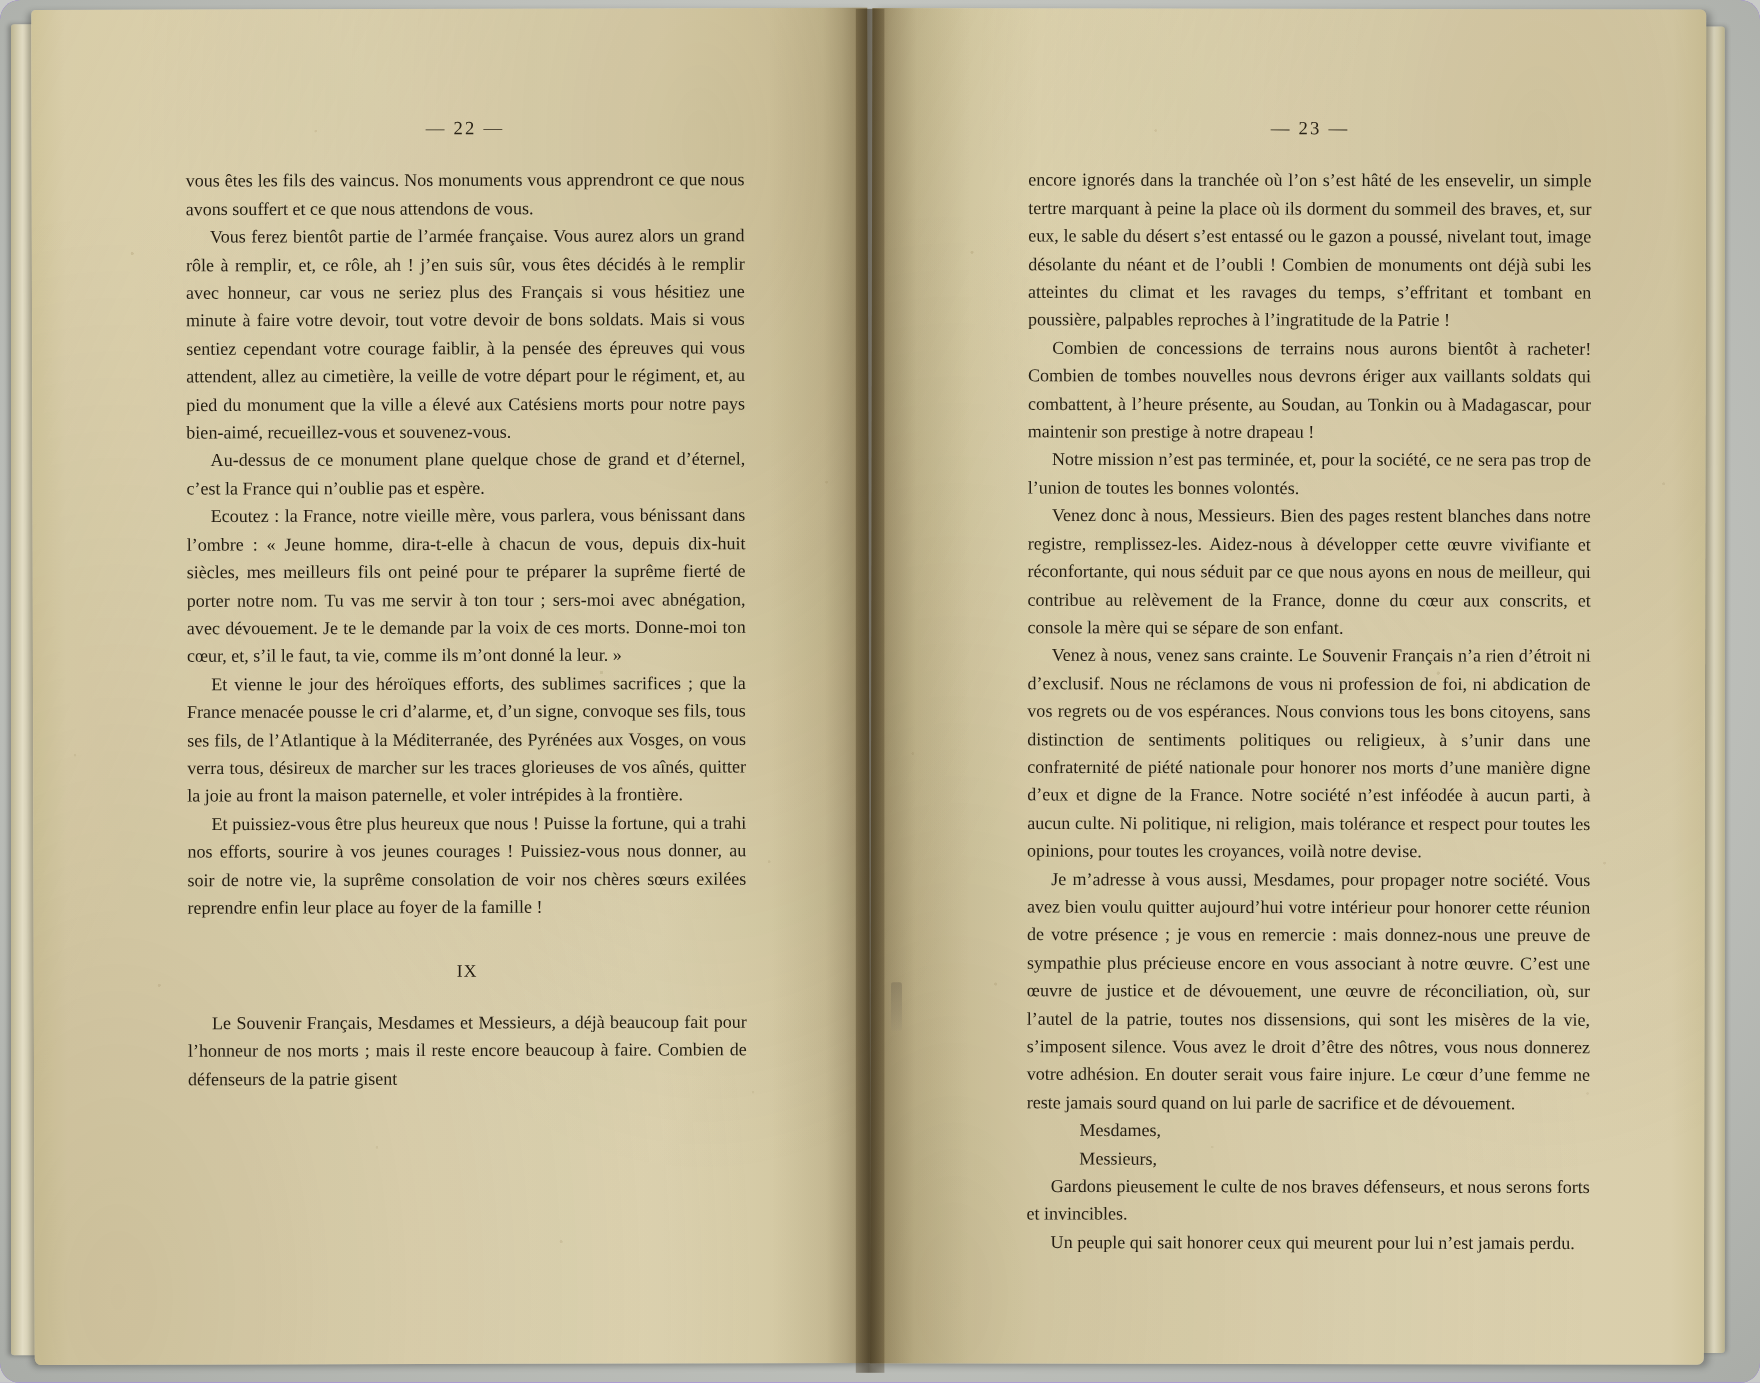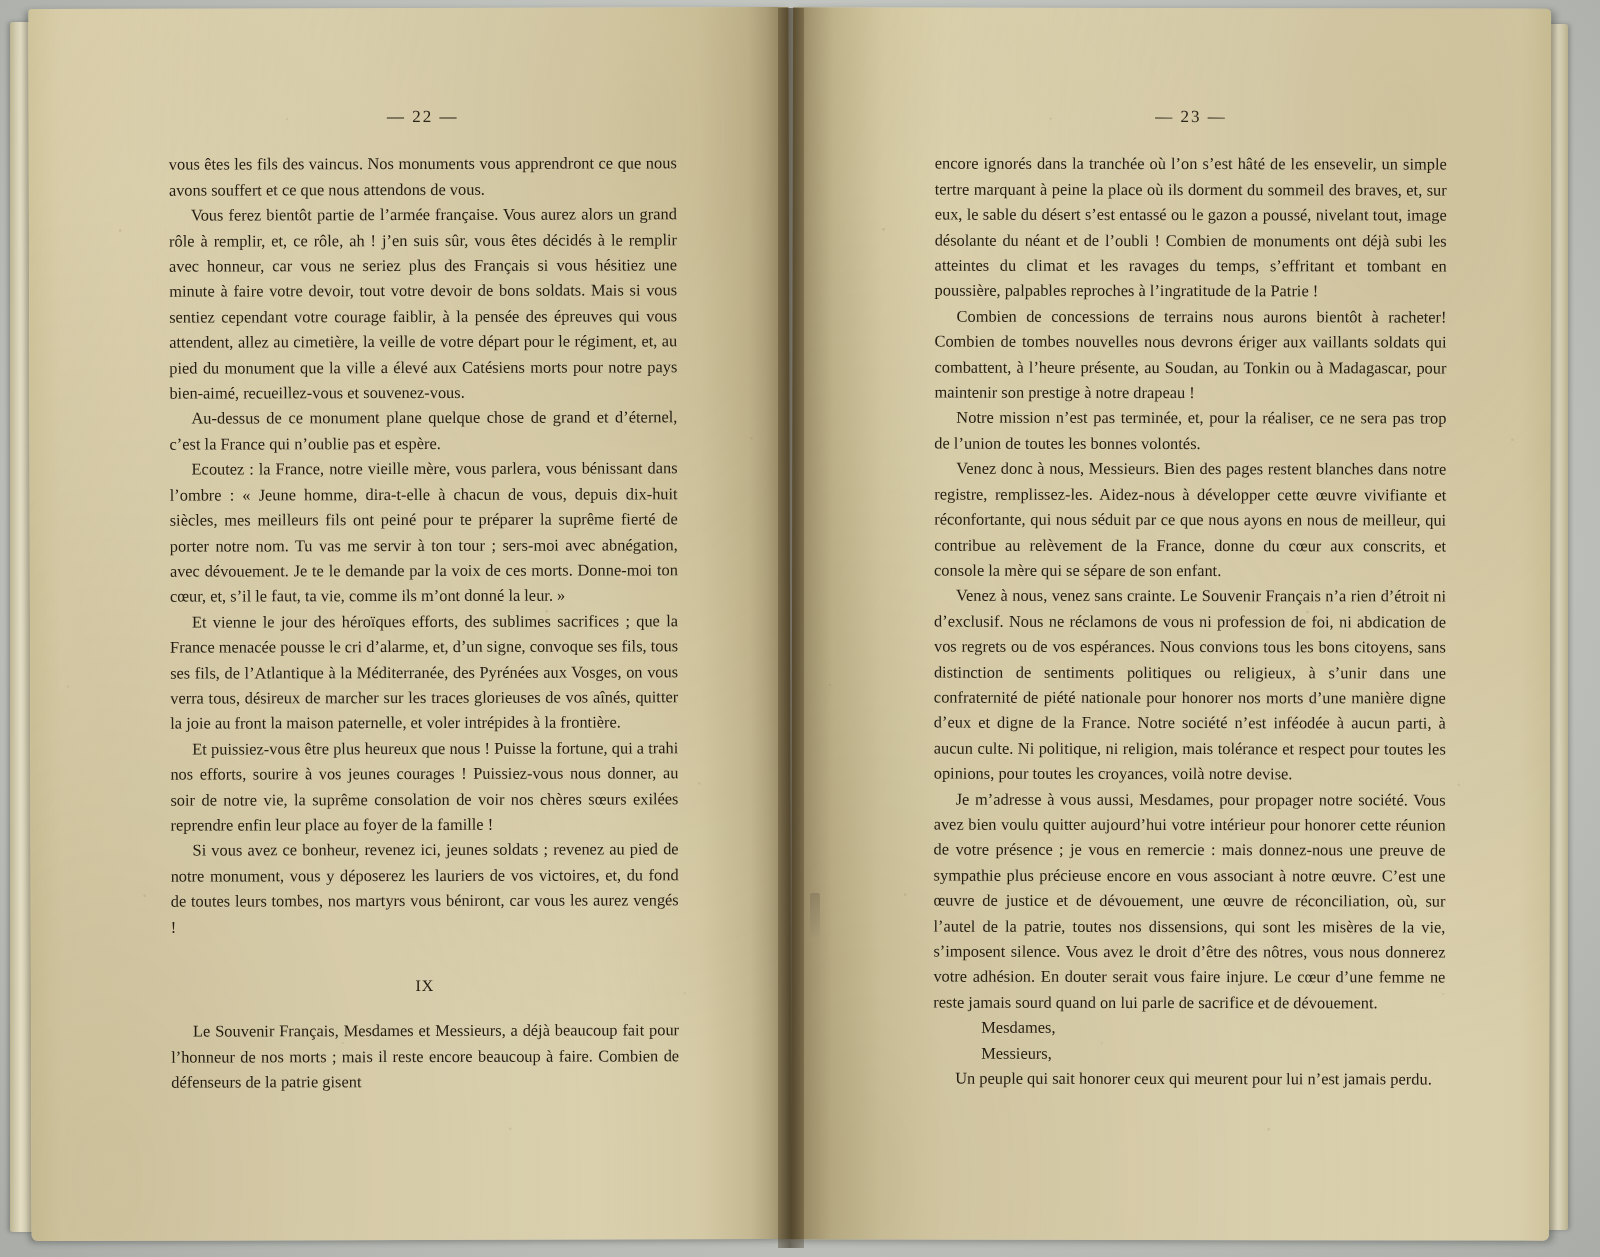--- a/index.html
+++ b/index.html
@@ -12,20 +12,21 @@
     height: 1257px;
     overflow: hidden;
     font-family: "Liberation Serif", serif;
   }
   .scan {
     position: relative;
     width: 1600px;
     height: 1257px;
     background: #8b5cf6;
     overflow: hidden;
+    border-radius: 18px;
   }
   
   .backdrop {
     position: absolute;
     inset: 0;
     background:
       radial-gradient(ellipse at 50% 45%, #d7d8d2 0%, #c3c5c0 55%, #a9aca7 100%);
   }
   
   .book {
@@ -191,51 +192,51 @@
     <div class="page page-left">
       <div class="col col-left">
         <div class="folio">— 22 —</div>
 
         <p class="noindent">vous êtes les fils des vaincus. Nos monuments vous apprendront ce que nous avons souffert et ce que nous attendons de vous.</p>
         <p>Vous ferez bientôt partie de l’armée française. Vous aurez alors un grand rôle à remplir, et, ce rôle, ah ! j’en suis sûr, vous êtes décidés à le remplir avec honneur, car vous ne seriez plus des Français si vous hésitiez une minute à faire votre devoir, tout votre devoir de bons soldats. Mais si vous sentiez cependant votre courage faiblir, à la pensée des épreuves qui vous attendent, allez au cimetière, la veille de votre départ pour le régiment, et, au pied du monument que la ville a élevé aux Catésiens morts pour notre pays bien-aimé, recueillez-vous et souvenez-vous.</p>
         <p>Au-dessus de ce monument plane quelque chose de grand et d’éternel, c’est la France qui n’oublie pas et espère.</p>
         <p>Ecoutez : la France, notre vieille mère, vous parlera, vous bénissant dans l’ombre : « Jeune homme, dira-t-elle à chacun de vous, depuis dix-huit siècles, mes meilleurs fils ont peiné pour te préparer la suprême fierté de porter notre nom. Tu vas me servir à ton tour ; sers-moi avec abnégation, avec dévouement. Je te le demande par la voix de ces morts. Donne-moi ton cœur, et, s’il le faut, ta vie, comme ils m’ont donné la leur. »</p>
         <p>Et vienne le jour des héroïques efforts, des sublimes sacrifices ; que la France menacée pousse le cri d’alarme, et, d’un signe, convoque ses fils, tous ses fils, de l’Atlantique à la Méditerranée, des Pyrénées aux Vosges, on vous verra tous, désireux de marcher sur les traces glorieuses de vos aînés, quitter la joie au front la maison paternelle, et voler intrépides à la frontière.</p>
         <p>Et puissiez-vous être plus heureux que nous ! Puisse la fortune, qui a trahi nos efforts, sourire à vos jeunes courages ! Puissiez-vous nous donner, au soir de notre vie, la suprême consolation de voir nos chères sœurs exilées reprendre enfin leur place au foyer de la famille !</p>
-        <p>Si vous avez ce bonheur, revenez ici, jeunes soldats ; revenez au pied de notre monument, vous y déposerez les lauriers de vos victoires, et, du fond de toutes leurs tombes, nos martyrs vous béniront, car vous les aurez vengés !</p>
 
         <p class="section-num">IX</p>
 
         <p>
           <span>Le </span><span class="it">Souvenir Français</span><span>, Mesdames et Messieurs, a déjà beaucoup fait pour l’honneur de nos morts ; mais il reste encore beaucoup à faire. Combien de défenseurs de la patrie gisent</span>
         </p>
       </div>
       <div class="grain"></div>
       <div class="ink-fade"></div>
       <div class="gutter-shadow-left"></div>
     </div>
 
     <div class="page page-right">
       <div class="col col-right">
         <div class="folio">— 23 —</div>
 
         <p class="noindent">encore ignorés dans la tranchée où l’on s’est hâté de les ensevelir, un simple tertre marquant à peine la place où ils dorment du sommeil des braves, et, sur eux, le sable du désert s’est entassé ou le gazon a poussé, nivelant tout, image désolante du néant et de l’oubli ! Combien de monuments ont déjà subi les atteintes du climat et les ravages du temps, s’effritant et tombant en poussière, palpables reproches à l’ingratitude de la Patrie !</p>
         <p>Combien de concessions de terrains nous aurons bientôt à racheter! Combien de tombes nouvelles nous devrons ériger aux vaillants soldats qui combattent, à l’heure présente, au Soudan, au Tonkin ou à Madagascar, pour maintenir son prestige à notre drapeau !</p>
-        <p>Notre mission n’est pas terminée, et, pour la réaliser, ce ne sera pas trop de l’union de toutes les bonnes volontés.</p>
+        <p>Notre mission n’est pas terminée, et, pour la société, ce ne sera pas trop de l’union de toutes les bonnes volontés.</p>
         <p>Venez donc à nous, Messieurs. Bien des pages restent blanches dans notre registre, remplissez-les. Aidez-nous à développer cette œuvre vivifiante et réconfortante, qui nous séduit par ce que nous ayons en nous de meilleur, qui contribue au relèvement de la France, donne du cœur aux conscrits, et console la mère qui se sépare de son enfant.</p>
 
         <p>
           <span>Venez à nous, venez sans crainte. Le </span><span class="it">Souvenir Français</span><span> n’a rien d’étroit ni d’exclusif. Nous ne réclamons de vous ni profession de foi, ni abdication de vos regrets ou de vos espérances. Nous convions tous les bons citoyens, sans distinction de sentiments politiques ou religieux, à s’unir dans une confraternité de piété nationale pour honorer nos morts d’une manière digne d’eux et digne de la France. Notre société n’est inféodée à aucun parti, à aucun culte. Ni politique, ni religion, mais tolérance et respect pour toutes les opinions, pour toutes les croyances, voilà notre devise.</span>
         </p>
 
         <p>Je m’adresse à vous aussi, Mesdames, pour propager notre société. Vous avez bien voulu quitter aujourd’hui votre intérieur pour honorer cette réunion de votre présence ; je vous en remercie : mais donnez-nous une preuve de sympathie plus précieuse encore en vous associant à notre œuvre. C’est une œuvre de justice et de dévouement, une œuvre de réconciliation, où, sur l’autel de la patrie, toutes nos dissensions, qui sont les misères de la vie, s’imposent silence. Vous avez le droit d’être des nôtres, vous nous donnerez votre adhésion. En douter serait vous faire injure. Le cœur d’une femme ne reste jamais sourd quand on lui parle de sacrifice et de dévouement.</p>
 
         <p class="salut">Mesdames,</p>
         <p class="salut">Messieurs,</p>
 
+        <p>Gardons pieusement le culte de nos braves défenseurs, et nous serons forts et invincibles.</p>
         <p>Un peuple qui sait honorer ceux qui meurent pour lui n’est jamais perdu.</p>
       </div>
       <div class="grain"></div>
       <div class="ink-fade"></div>
       <div class="gutter-shadow-right"></div>
     </div>
 
     <div class="spine"></div>
     <div class="clip-mark"></div>
   </div>

